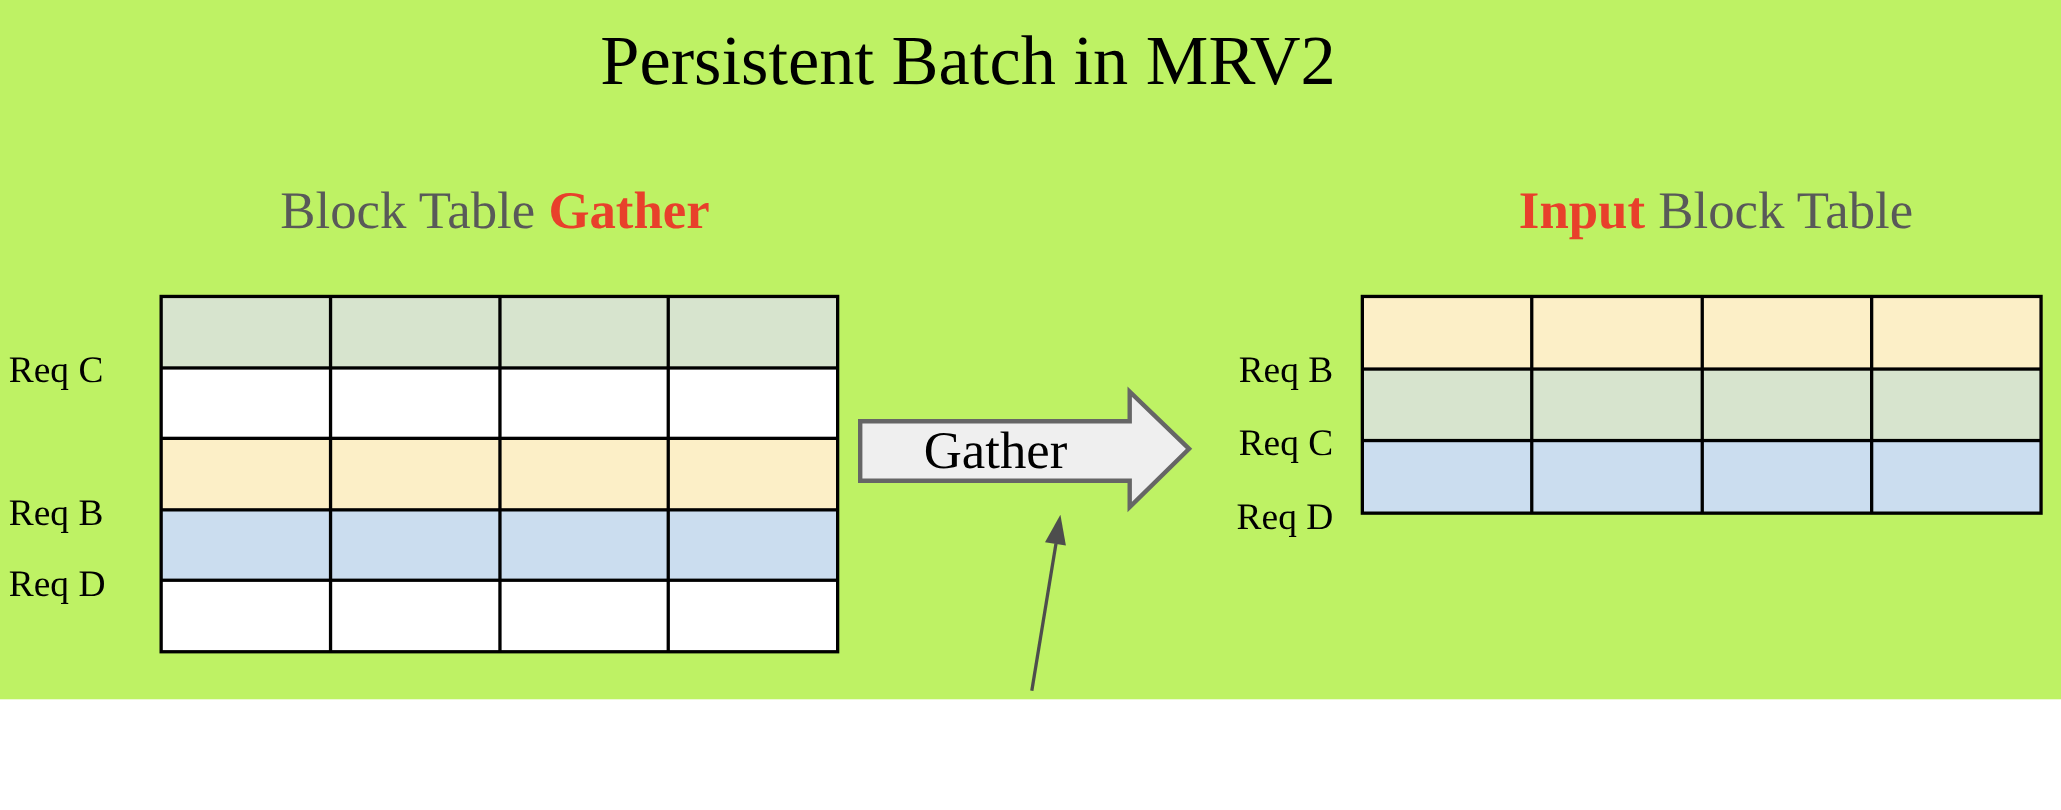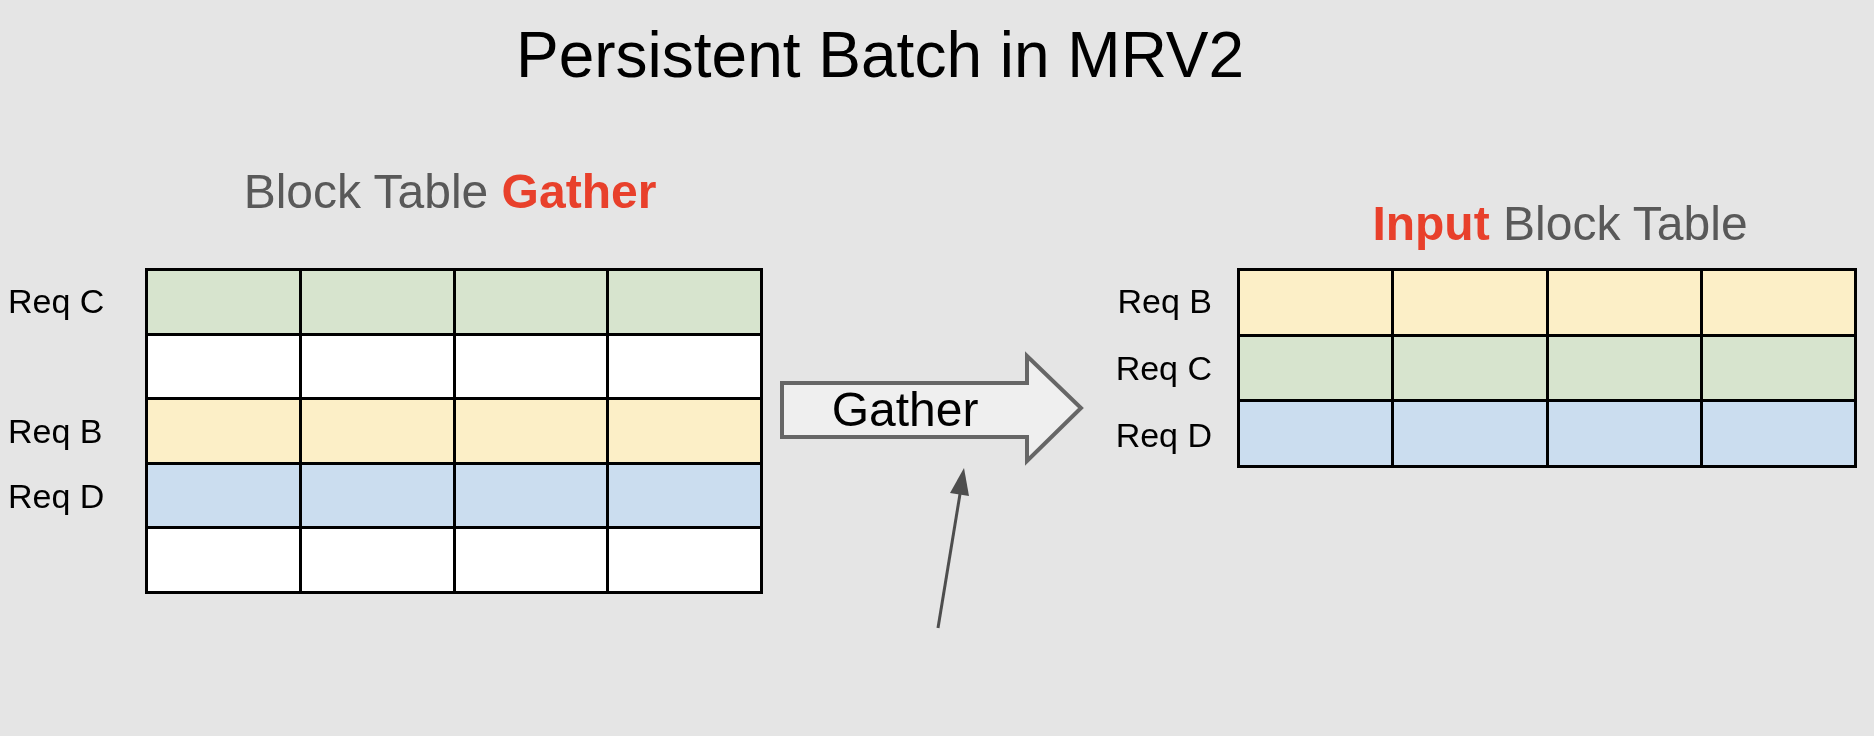--- a/index.html
+++ b/index.html
@@ -1,22 +1,22 @@
 <!DOCTYPE html>
 <html style="--accent-red: #e8402b; --heading-gray: #595959; --annot-gray: #4d4d4d;"><head>
 <meta charset="utf-8">
 <style>
   html, body { margin: 0; padding: 0; background: #ffffff; }
   .canvas {
     position: relative;
     width: 1874px;
-    height: 736px;
-    background: #e5e5e5;
+    height: 636px;
+    background: #bef264;
     overflow: hidden;
-    font-family: Liberation Sans, sans-serif;
+    font-family: Liberation Serif, serif;
   }
   .slide-title {
     position: absolute;
     left: 0; top: 18px; width: 1760px;
     text-align: center;
     font-size: 64px;
     color: #000000;
     white-space: nowrap;
   }
   .table-heading {
@@ -26,41 +26,42 @@
     text-align: center;
     font-size: 48px;
     color: var(--heading-gray);
     white-space: nowrap;
   }
   .table-heading .accent {
     color: var(--accent-red);
     font-weight: bold;
   }
   #left-heading  { left: 140px; }
-  #right-heading { left: 1250px; margin-top: 32px; }
+  #right-heading { left: 1250px; }
 
   .block-table {
     position: absolute;
     display: grid;
     background: #000000;
     padding: 3px;
     gap: 3px;
     box-sizing: border-box;
   }
   #left-table  { left: 145px;  top: 268px; width: 618px; height: 326px; }
   #right-table { left: 1237px; top: 268px; width: 620px; height: 200px; }
   .cell { width: 100%; height: 100%; }
 
   .row-label {
     position: absolute;
     height: 40px;
     line-height: 40px;
     font-size: 34px;
     color: #000000;
     white-space: nowrap;
+    margin-top: 36px;
   }
 
   .overlay {
     position: absolute;
     left: 0; top: 0;
     pointer-events: none;
   }
   #gather-shape { stroke-width: 4px; }
   #annot-line   { stroke: var(--annot-gray); stroke-width: 3px; }
   #annot-head   { fill: var(--annot-gray); }

